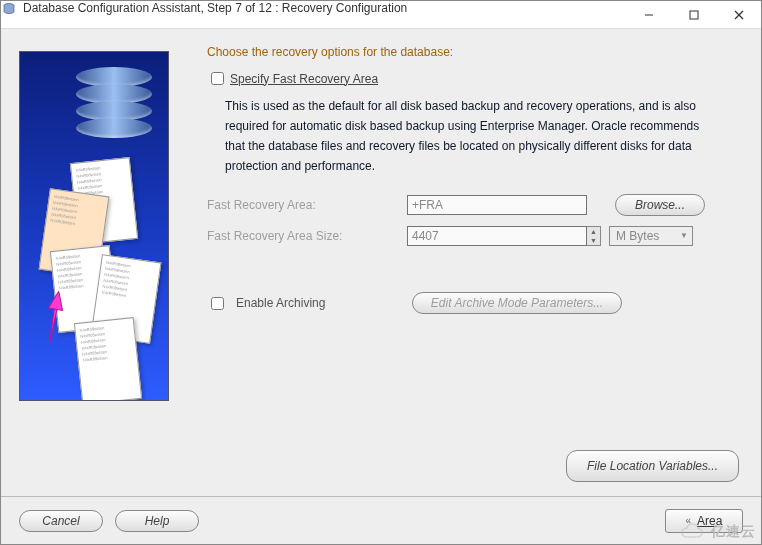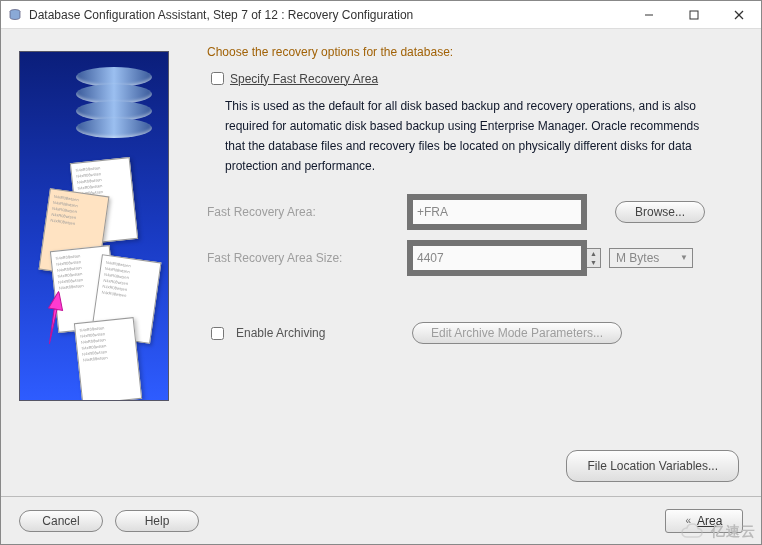--- a/index.html
+++ b/index.html
@@ -19,23 +19,22 @@
     height: 545px;
     background: #fff;
     border: 1px solid #888;
     display: flex;
     flex-direction: column;
   }
   .titlebar {
     height: 28px;
     background: #fff;
     display: flex;
-    align-items: center;
+    align-items: flex-start;
     border-bottom: 1px solid #ddd;
-    padding-left: 6px;
   }
   .title-icon {
     width: 16px; height: 16px; margin-right: 6px;
     display: inline-flex; align-items: center; justify-content: center;
   }
   .title-text { flex: 1; font-size: 12px; color: #333; }
   .win-controls { display: flex; height: 100%; }
   .win-btn {
     width: 45px; height: 100%;
     display: flex; align-items: center; justify-content: center;
@@ -107,22 +106,22 @@
     margin: 2px 0 18px 18px;
     max-width: 496px;
   }
   .field-row {
     display: flex; align-items: center;
     margin-bottom: 10px;
   }
   .fld-label { width: 200px; color: #9e9e9e; }
   .txt-input {
     width: 180px;
-    height: 36px;
-    border: 6px solid #737373;
+    height: 20px;
+    border: 1px solid #737373;
     background: #fafafa;
     color: #888;
     padding: 0 4px;
     font-family: inherit;
     font-size: 12px;
   }
   .spinner-btns {
     display: flex; flex-direction: column;
     border: 1px solid #888; border-left: none;
     height: 20px; width: 14px; background: #e5e5e5;
@@ -134,20 +133,21 @@
     border-radius: 11px;
     background: linear-gradient(180deg,#fdfdfd,#dedede);
     padding: 0 14px;
     font-family: inherit;
     font-size: 12px;
     color: #444;
     cursor: default;
     display: inline-flex;
     align-items: center;
     justify-content: center;
+    font-style: italic;
   }
   .btn.wide { padding: 15px 20px; }
   .btn.disabled { color: #9e9e9e; }
   .unit-select {
     height: 20px; border: 1px solid #888; background: #eee;
     color: #888; padding: 0 18px 0 6px; margin-left: 8px;
     position: relative; display: inline-flex; align-items: center;
     width: 84px;
   }
   .unit-select::after {

